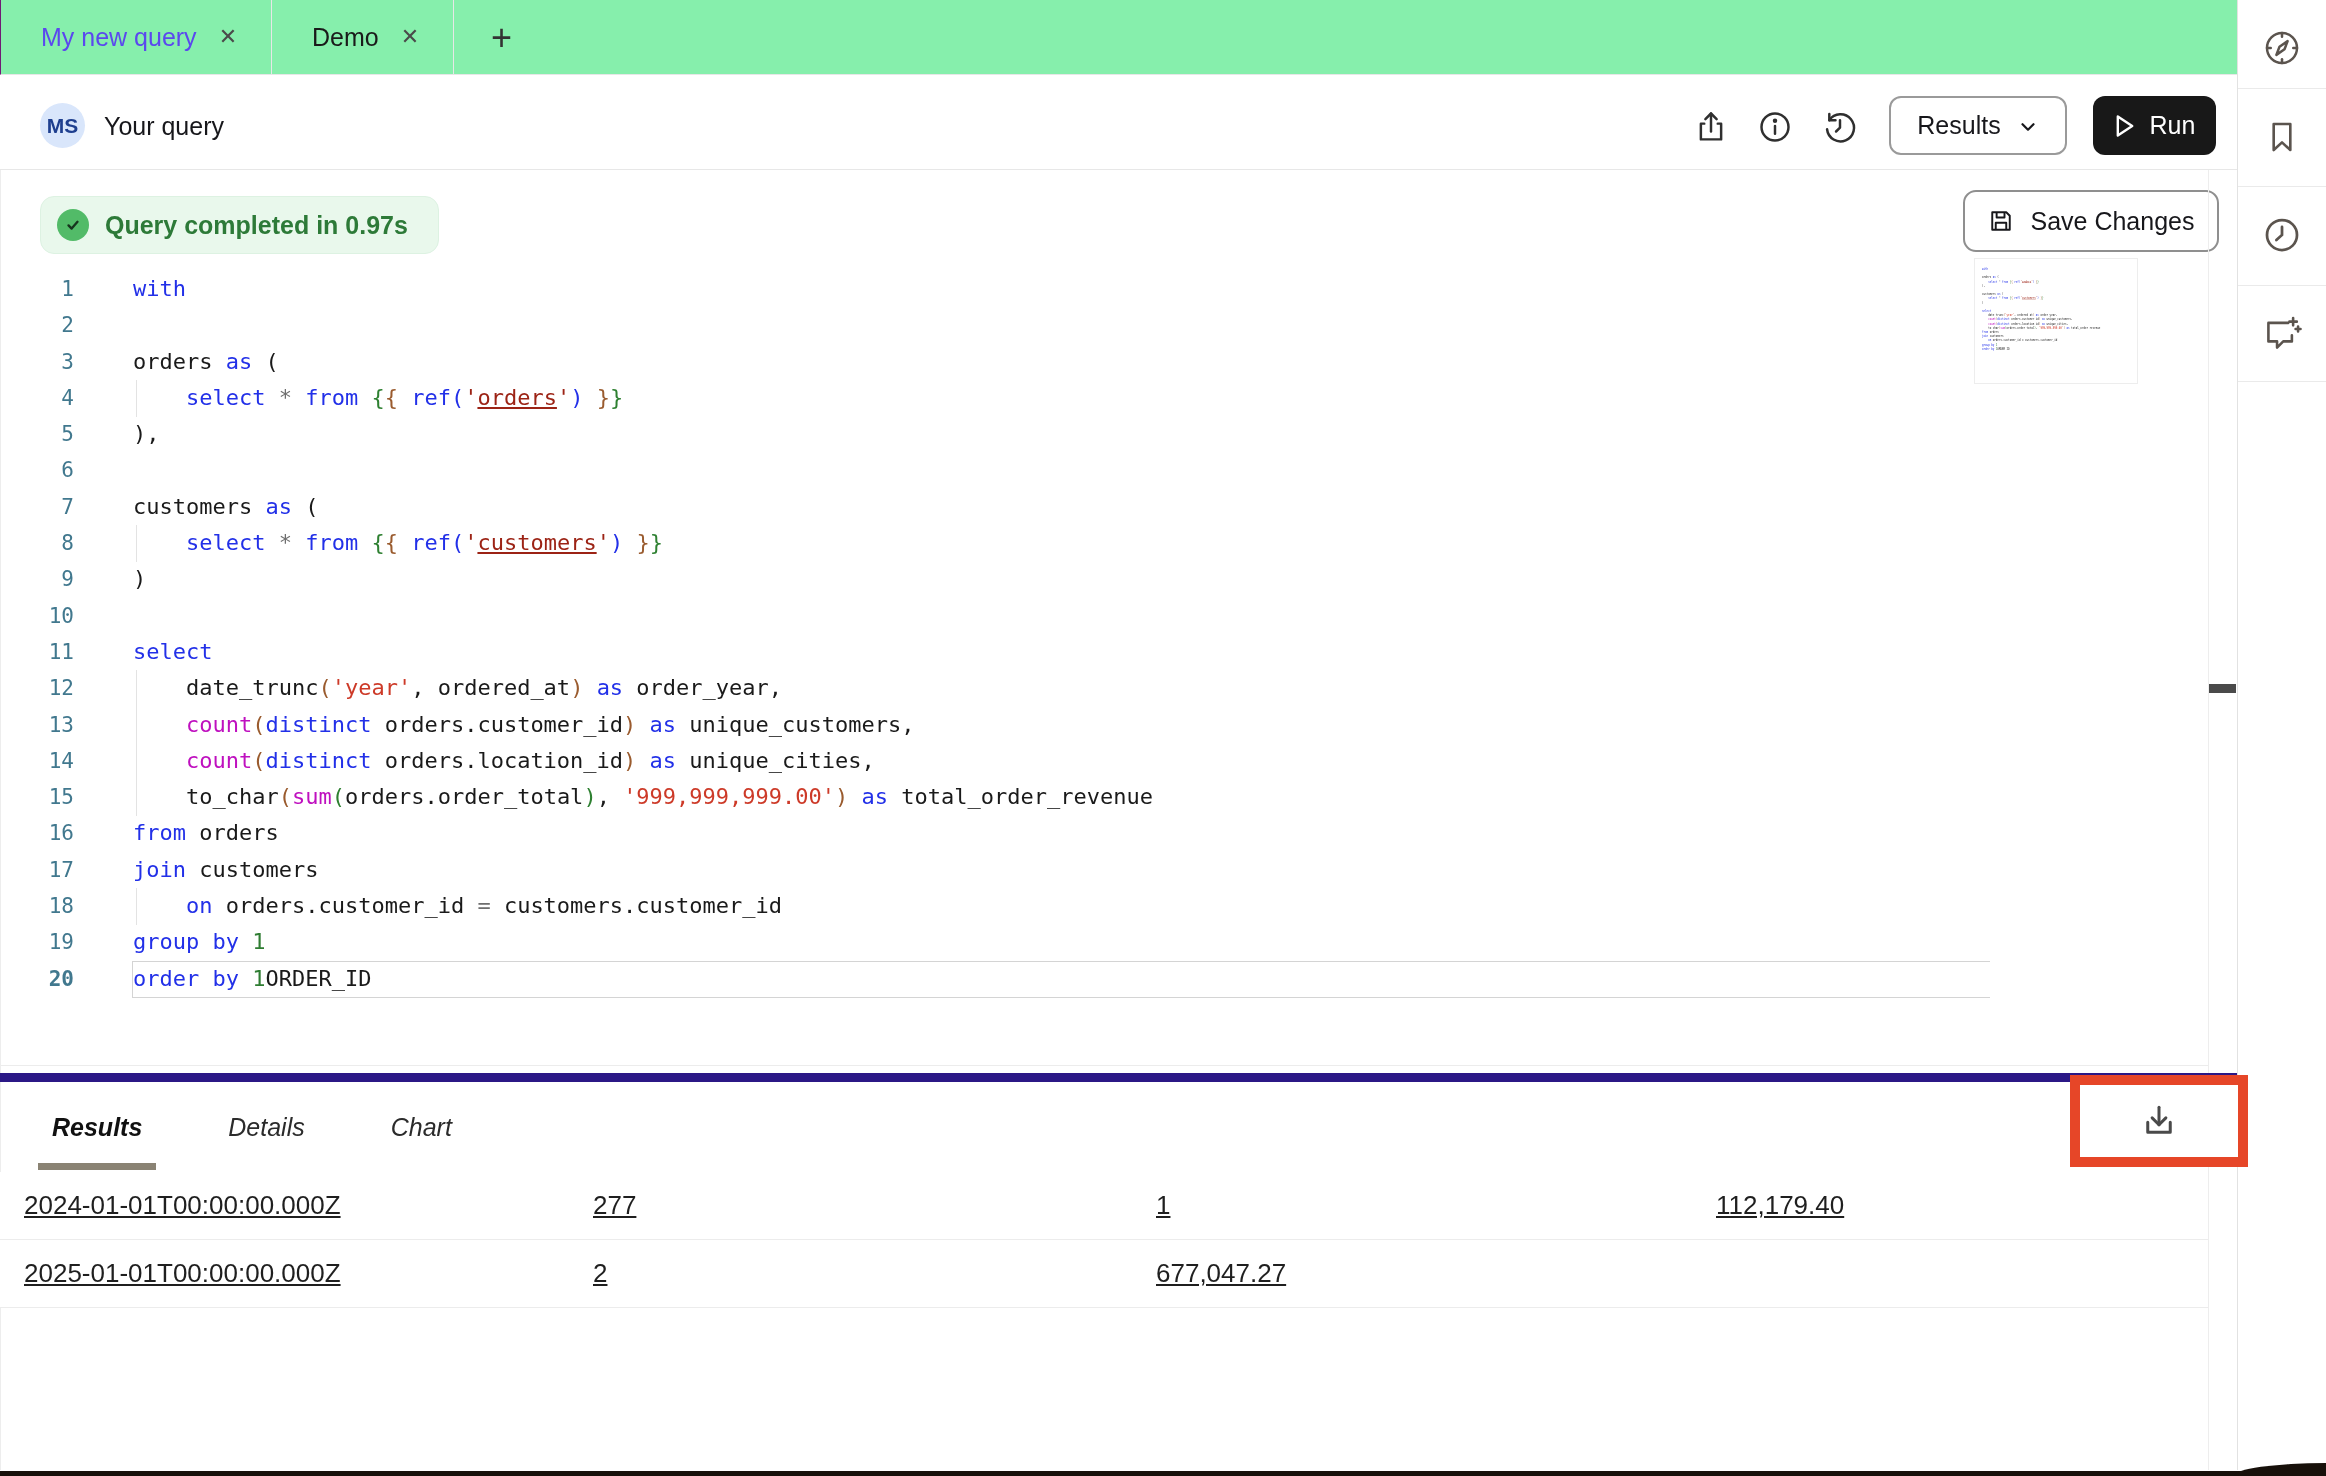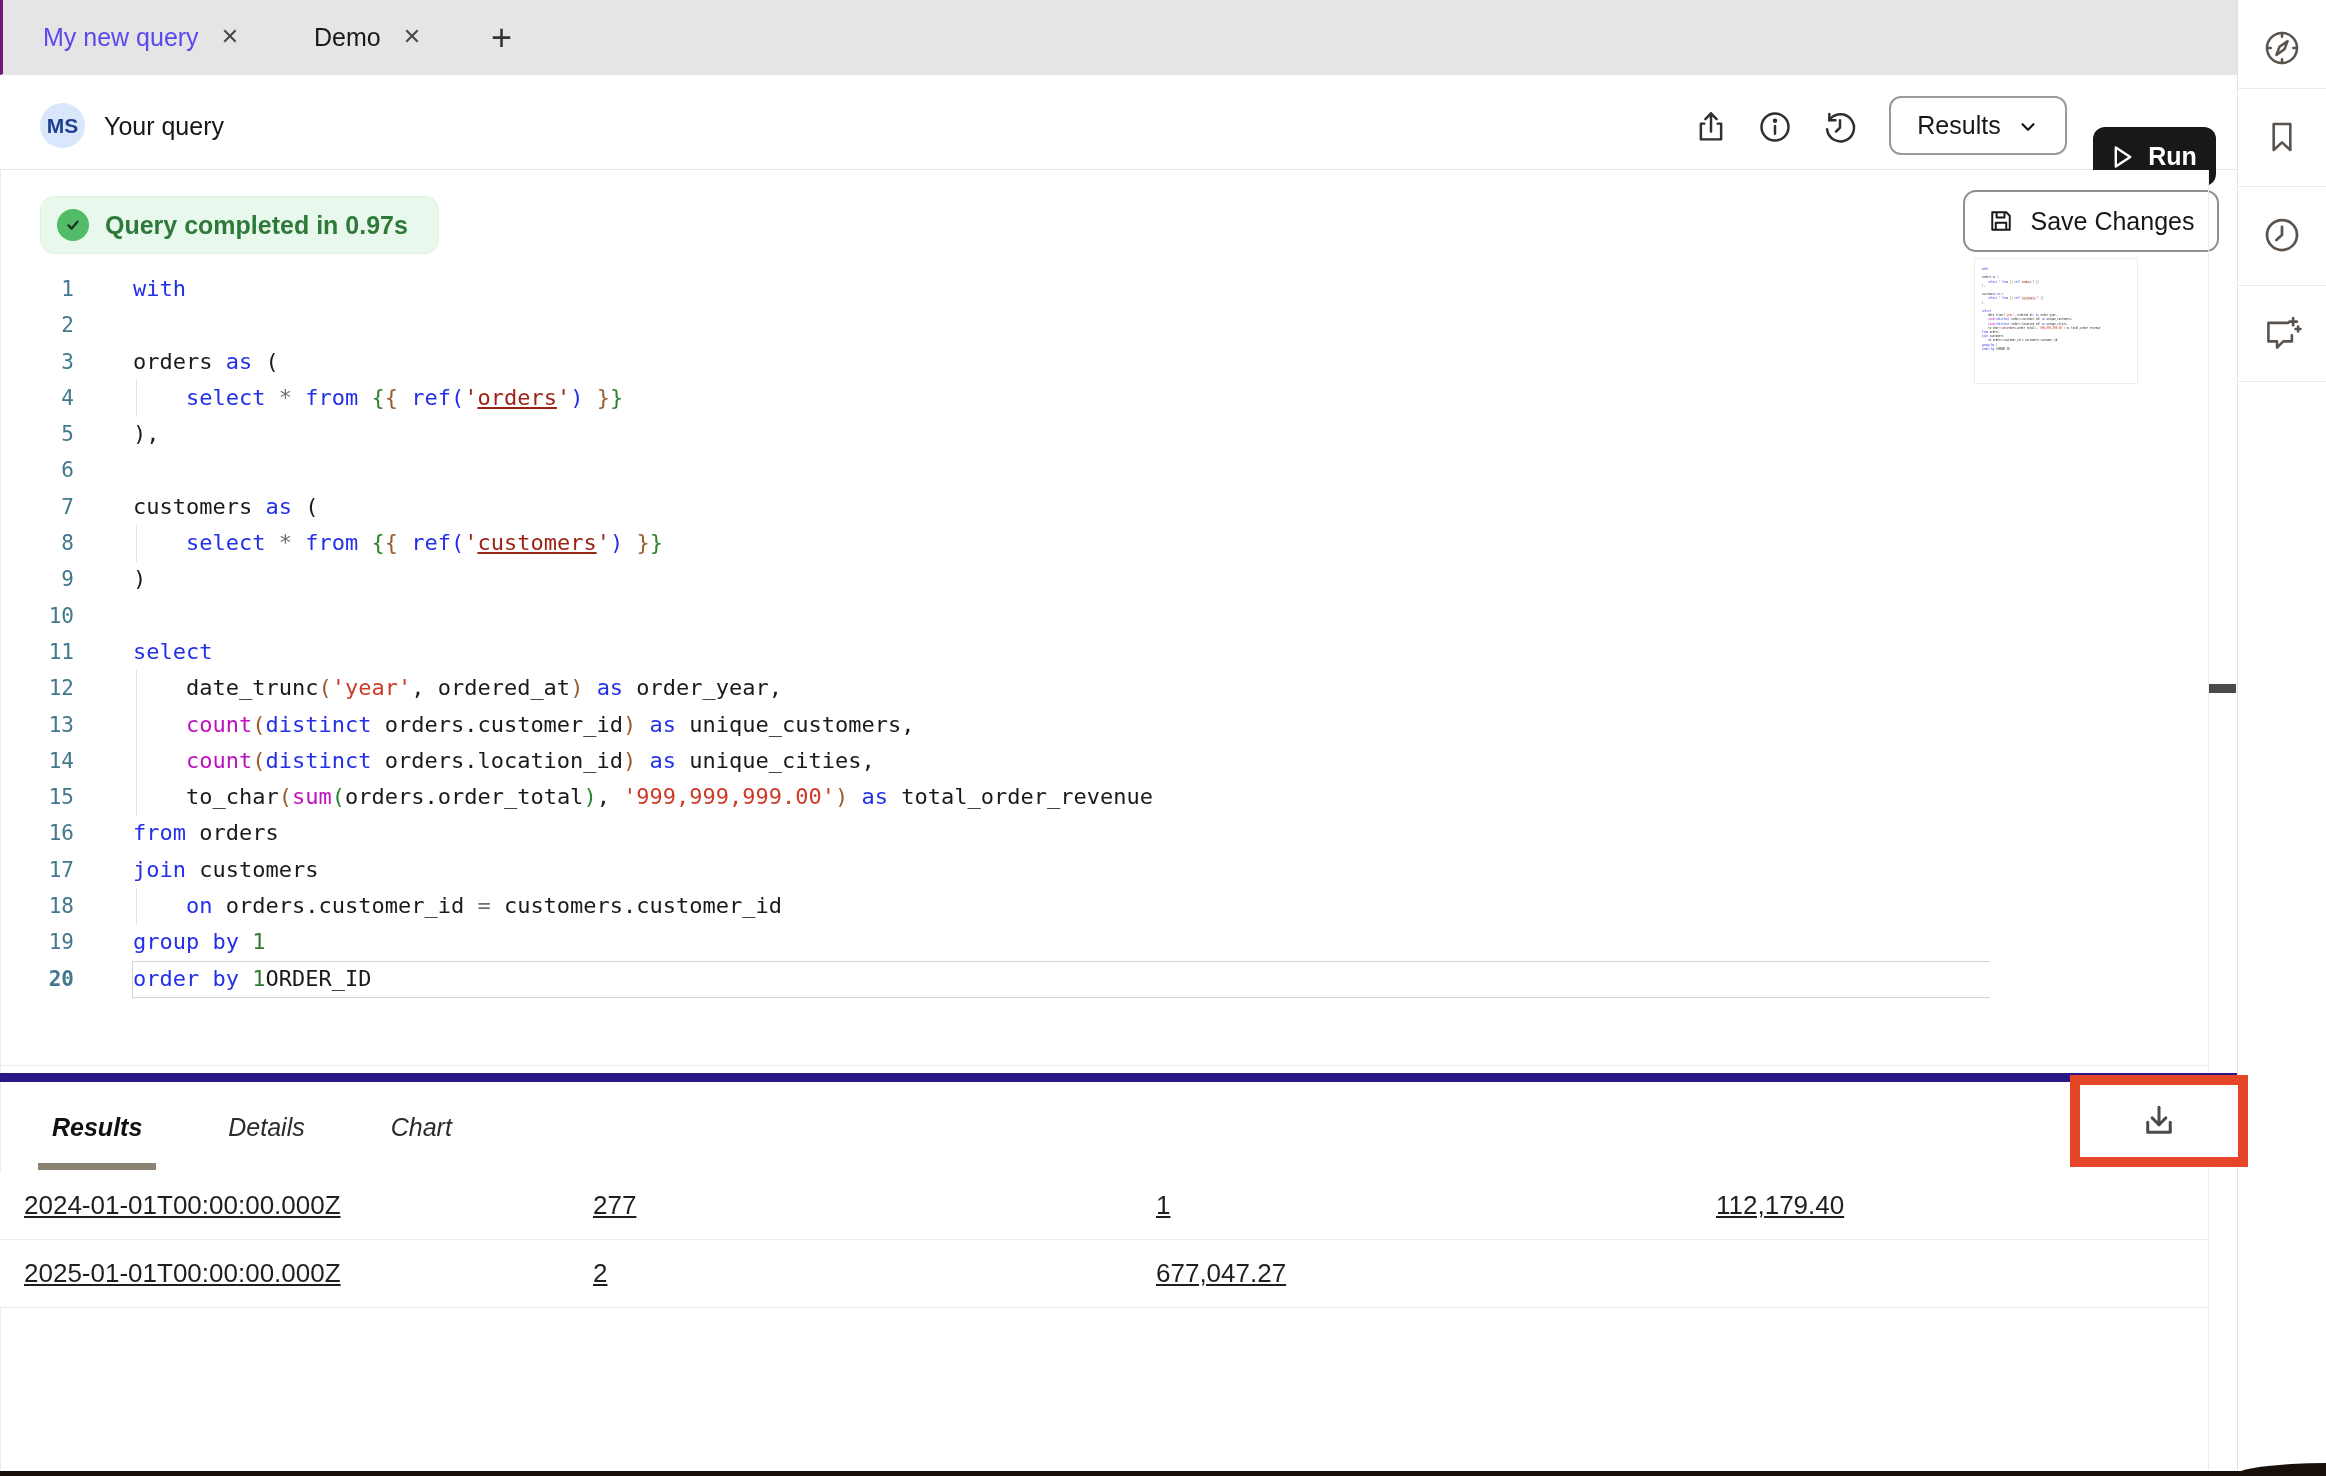--- a/index.html
+++ b/index.html
@@ -4,34 +4,34 @@
 <style>
   * { margin:0; padding:0; box-sizing:border-box; }
   html,body { background:#fff; }
   #app {
     position:relative; width:2326px; height:1476px; overflow:hidden;
     font-family:"Liberation Sans", sans-serif; color:#1a1a1a; background:#fff;
   }
   .abs { position:absolute; }
 
   
-  #tab-bar { left:0; top:0; width:2237px; height:75px; border-bottom:1px solid #e7e7e7; border-left:3px solid #701a75; display:flex; align-items:stretch; background:#e5e5e5; }
+  #tab-bar { left:0; top:0; width:2237px; height:75px; border-bottom:1px solid #e7e7e7; border-left:1px solid #701a75; display:flex; align-items:stretch; background:#86efac; }
   .qtab { display:flex; align-items:center; gap:22px; padding:0 34px 0 40px; border-right:1px solid #e7e7e7; font-size:25px; cursor:pointer; }
   .qtab .tab-label { white-space:nowrap; }
   .qtab.active .tab-label { color:#5b48ee; }
   .qtab .tab-close { font-size:22px; color:#4a4a4a; line-height:1; }
   #new-tab { display:flex; align-items:center; padding:0 26px; font-size:36px; color:#333; font-weight:300; cursor:pointer; }
 
   
   #query-header { left:0; top:75px; width:2237px; height:95px; border-bottom:1px solid #e7e7e7; background:#fff; }
   #avatar { left:40px; top:103px; width:45px; height:45px; border-radius:50%; background:#d9e6fb; color:#1e3f8f; font-weight:bold; font-size:21px; display:flex; align-items:center; justify-content:center; }
   #query-title { left:104px; top:112px; font-size:25px; color:#17171b; }
   .hdr-icon { top:109px; width:36px; height:36px; color:#2f2f2f; }
   #develop-button { left:1889px; top:96px; width:178px; height:59px; border:2px solid #9a9a9a; border-radius:12px; background:#fff; display:flex; align-items:center; justify-content:center; gap:16px; font-size:25px; color:#17171b; cursor:pointer; }
-  #run-button { left:2093px; top:96px; width:123px; height:59px; border-radius:12px; background:#181818; color:#fff; display:flex; align-items:center; justify-content:center; gap:14px; font-size:25px; font-weight:700; cursor:pointer;margin-top:31px; }
+  #run-button { left:2093px; top:96px; width:123px; height:59px; border-radius:12px; background:#181818; color:#fff; display:flex; align-items:center; justify-content:center; gap:14px; font-size:25px; font-weight:400; cursor:pointer; }
 
   
   #status-badge { left:40px; top:196px; height:58px; padding:0 30px 0 16px; background:#e9f8ec; border:1px solid #ddf2e2; border-radius:14px; display:inline-flex; align-items:center; gap:16px; font-size:25px; font-weight:600; color:#2d7a38; }
   #check-circle { width:32px; height:32px; border-radius:50%; background:#52bb68; display:flex; align-items:center; justify-content:center; }
   #save-changes-button { left:1963px; top:190px; width:256px; height:62px; border:2px solid #8f8f8f; border-radius:13px; background:#fff; display:flex; align-items:center; justify-content:center; gap:15px; font-size:25px; font-weight:500; color:#17171b; cursor:pointer; }
 
   
   #editor-region { left:0; top:170px; width:2208px; height:896px; background:#fff; border-bottom:1px solid #ececec; }
   #gutter { left:36px; top:271px; width:38px; font-family:"DejaVu Sans Mono", monospace; font-size:21px; color:#41788e; text-align:right; }
   #gutter .ln { height:36.3px; line-height:36.3px; }

